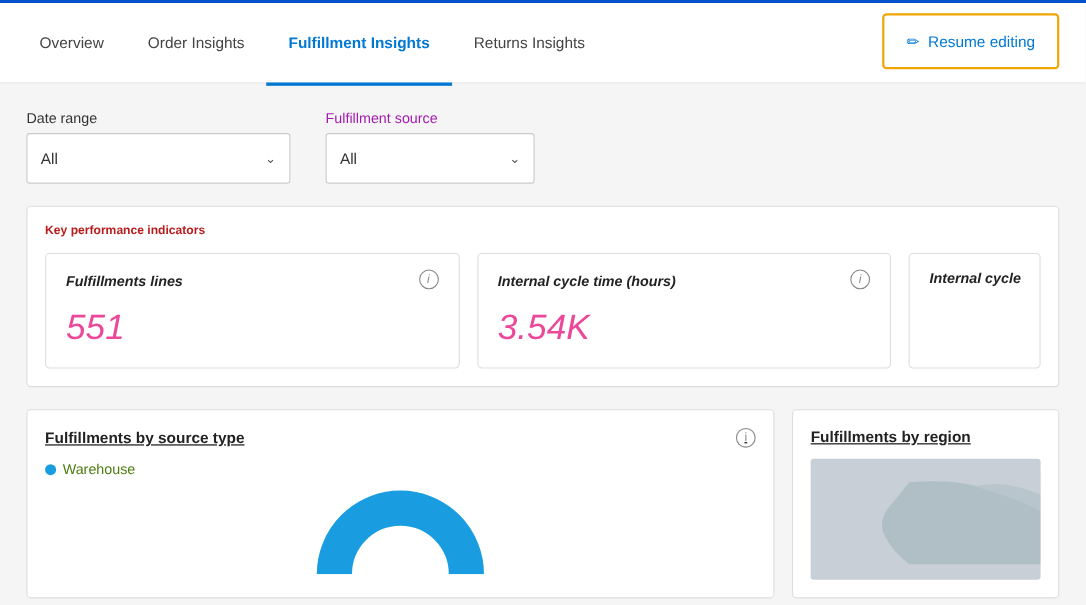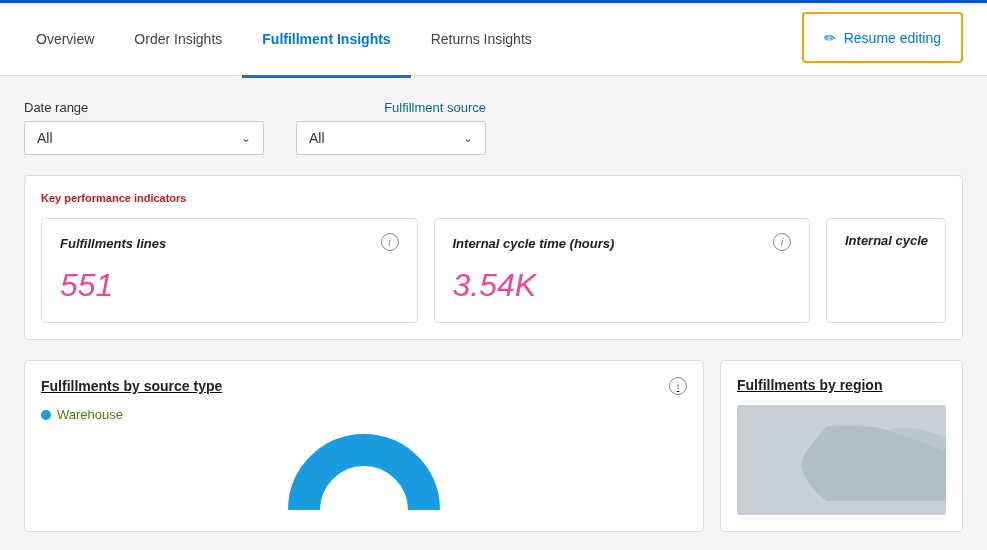--- a/index.html
+++ b/index.html
@@ -82,30 +82,29 @@
       flex-direction: column;
       gap: 6px;
     }
 
     .filter-label {
       font-size: 13px;
       color: #333;
     }
 
     .filter-label.blue {
-      color: #0369a1;
-      text-align: right;
+      color: #a21caf;
     }
 
     .filter-select {
       display: flex;
       align-items: center;
       justify-content: space-between;
       width: 240px;
-      height: 34px;
+      height: 46px;
       border: 1px solid #ccc;
       border-radius: 3px;
       background: #fff;
       padding: 0 12px;
       font-size: 14px;
       color: #333;
       cursor: pointer;
     }
 
     .filter-select-small {

